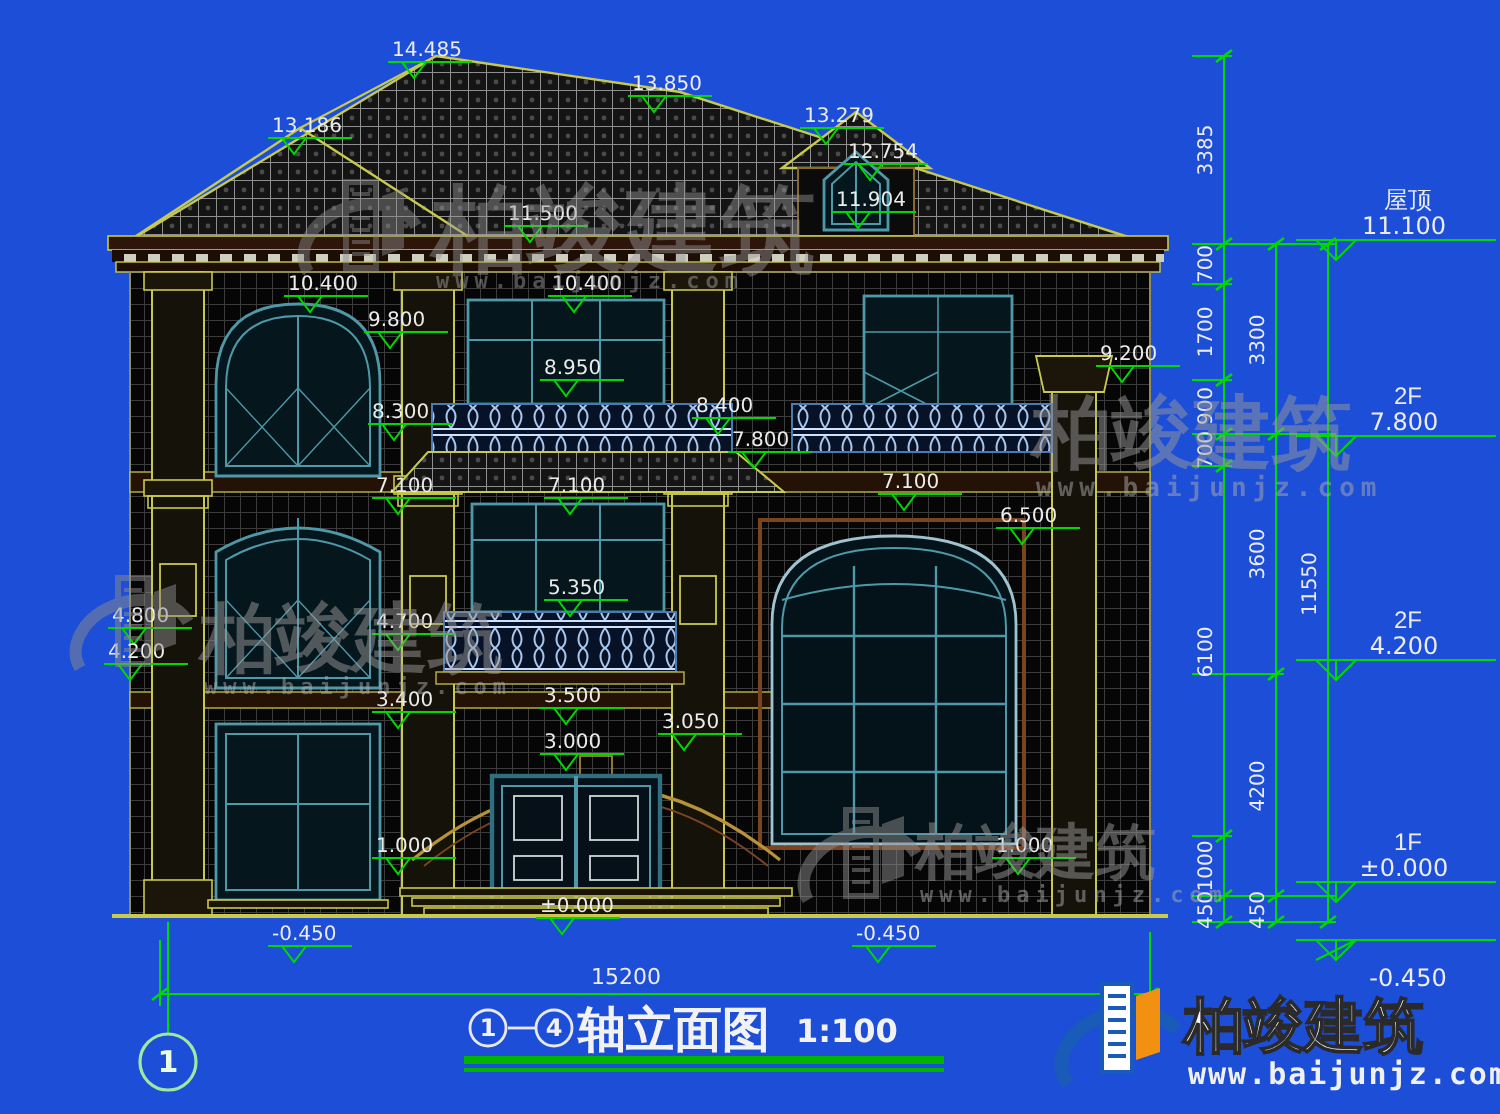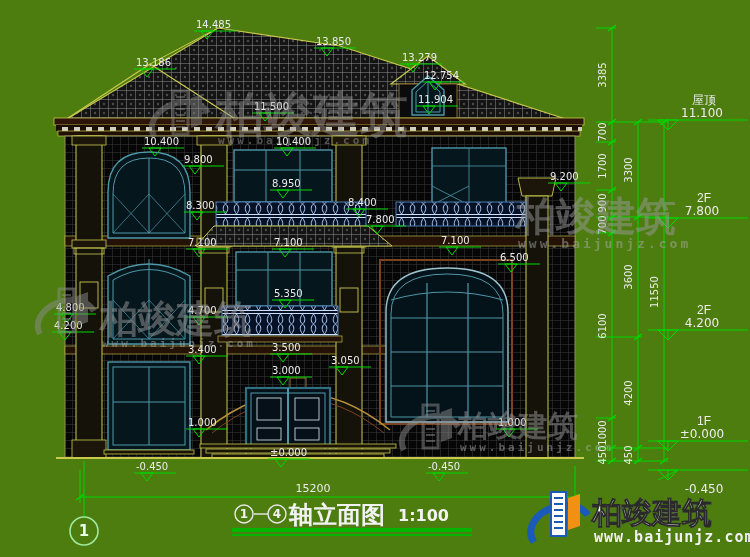--- a/index.html
+++ b/index.html
@@ -1,16 +1,16 @@
 <!DOCTYPE html>
 <html><head>
 <meta charset="utf-8">
 <style>
   html,body{margin:0;padding:0;background:#000;}
-  .stage{position:relative;width:750px;height:557px;background:#4d7c0f;overflow:hidden;
+  .stage{position:relative;width:750px;height:557px;background:#1d4ed8;overflow:hidden;
          font-family:"Liberation Sans",sans-serif;}
   svg{display:block}
   .g1{stroke:#00d800;stroke-width:1;fill:none}
   .gt{fill:none;stroke:#00d800;stroke-width:1}
   .mk{fill:#ececec;font:10px "DejaVu Sans",sans-serif}
   .dimtxt{fill:#ececec;font:10px "DejaVu Sans",sans-serif;text-anchor:middle}
   .lvname{fill:#ececec;font:12px "Liberation Sans",sans-serif;text-anchor:middle}
   .lvval{fill:#ececec;font:12px "DejaVu Sans",sans-serif;text-anchor:middle}
   .teal{stroke:#4e98a8;fill:none}
   .tealD{fill:#05161c;stroke:#4e98a8}

